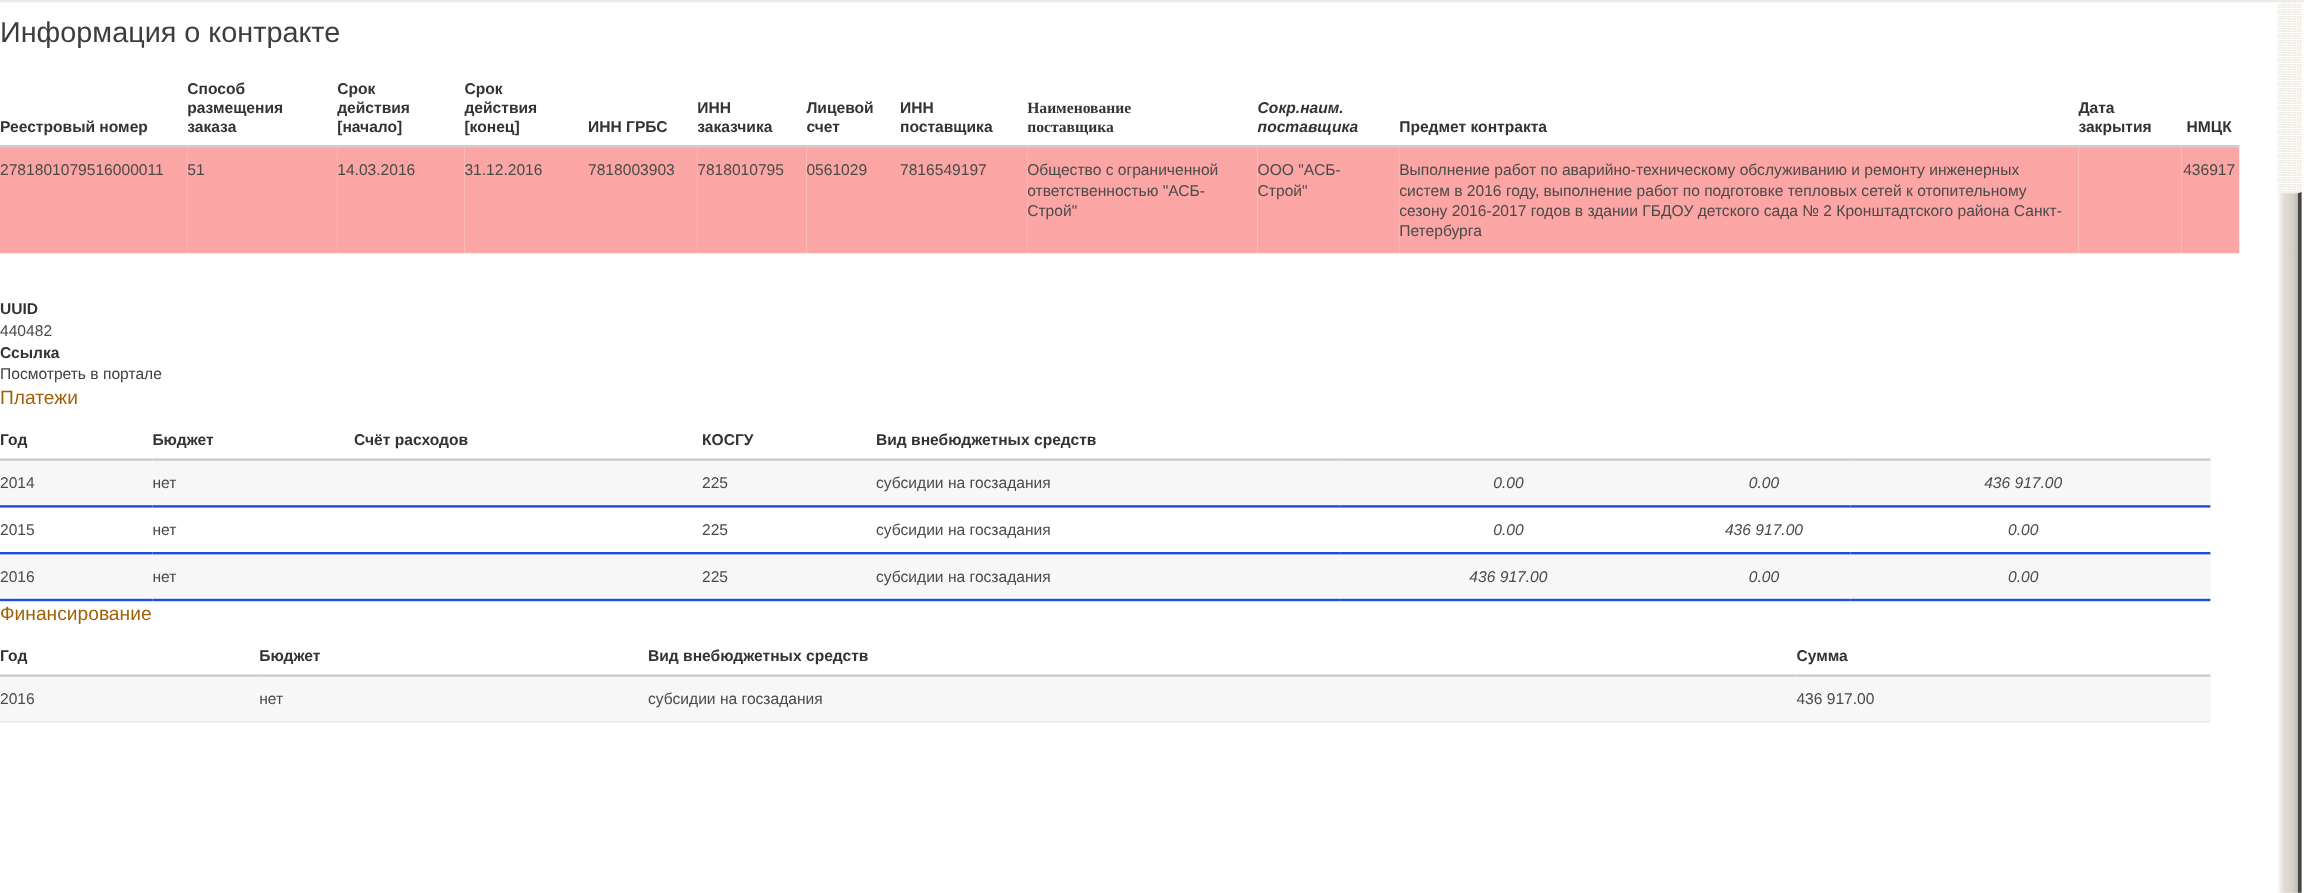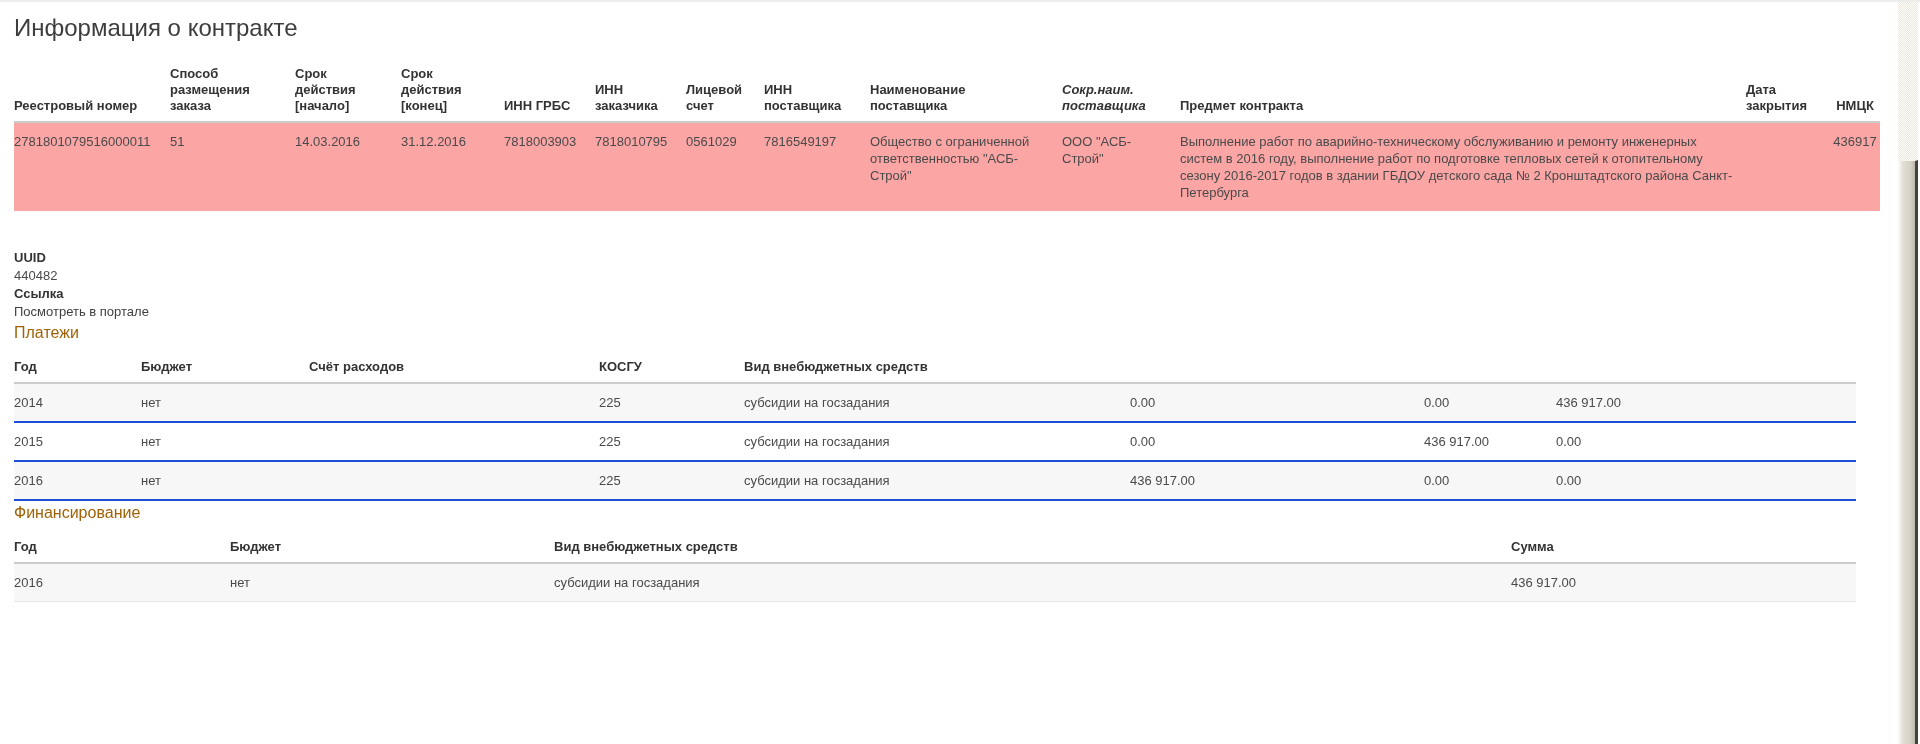--- a/index.html
+++ b/index.html
@@ -6,21 +6,21 @@
   html,body { margin:0; padding:0; }
   body {
     width:1920px; height:744px;
     background:#ffffff;
     font-family:"Liberation Sans", sans-serif;
     color:#444444;
     overflow:hidden;
     position:relative;
     border-top:2px solid #ececea;
   }
-  .content { padding-left:14px; }
+  .content { }
 
   h1.page-title {
     margin:12px 0 0 0;
     font-size:24px; font-weight:400; color:#3d3d3d;
     line-height:28px;
   }
   h2.section-title {
     font-size:16px; font-weight:400; color:#a16207;
     line-height:23px; margin:0;
   }
@@ -41,40 +41,40 @@
     vertical-align:top;
     padding:10px 12px 10px 0;
     line-height:17px;
     color:#4a4a4a;
     word-wrap:break-word;
   }
 
   
   .tbl-main { width:1866px; margin-top:22px; }
   .tbl-main tbody tr { background:#fca5a5; }
-  .tbl-main th:nth-child(9)  { padding-right:45px; }
+  .tbl-main th:nth-child(9)  { padding-right:45px;font-family:Liberation Serif, serif; }
   .tbl-main th:nth-child(10) { padding-right:30px;font-style:italic; }
   .tbl-main td:nth-child(10) { padding-right:24px; }
   .tbl-main th:last-child,
   .tbl-main td:last-child { text-align:center; padding-right:2px; }
 
   
   .uuid-block { margin-top:38px; font-size:13px; line-height:18px; }
   .uuid-block .lbl { font-weight:bold; color:#333333; }
   .uuid-block .val { color:#4a4a4a; }
   .uuid-block a { text-decoration:none; }
 
   
   .h2-pay { margin-top:32px; }
   .tbl-pay { width:1842px; margin-top:13px; }
   .tbl-pay th { padding-top:8px; padding-bottom:9px; }
   .tbl-pay td { padding-top:10px; padding-bottom:9px; }
   .tbl-pay tbody tr { border-bottom:2px solid #1d4ed8; }
   .tbl-pay tbody tr:nth-child(odd) { background:#f7f7f7; }
-  .tbl-pay th:nth-child(n+6), .tbl-pay td:nth-child(n+6) { text-align:left; }
+  .tbl-pay th:nth-child(n+6), .tbl-pay td:nth-child(n+6) { text-align:center;font-style:italic; }
 
   
   .h2-fin { margin-top:58px; }
   .tbl-fin { width:1842px; margin-top:13px; }
   .tbl-fin th { padding-top:8px; padding-bottom:9px; }
   .tbl-fin td { padding-top:10px; padding-bottom:9px; }
   .tbl-fin tbody tr { background:#f7f7f7; border-bottom:1px solid #e8e8e8; }
 
   
   .v-scrollbar {

